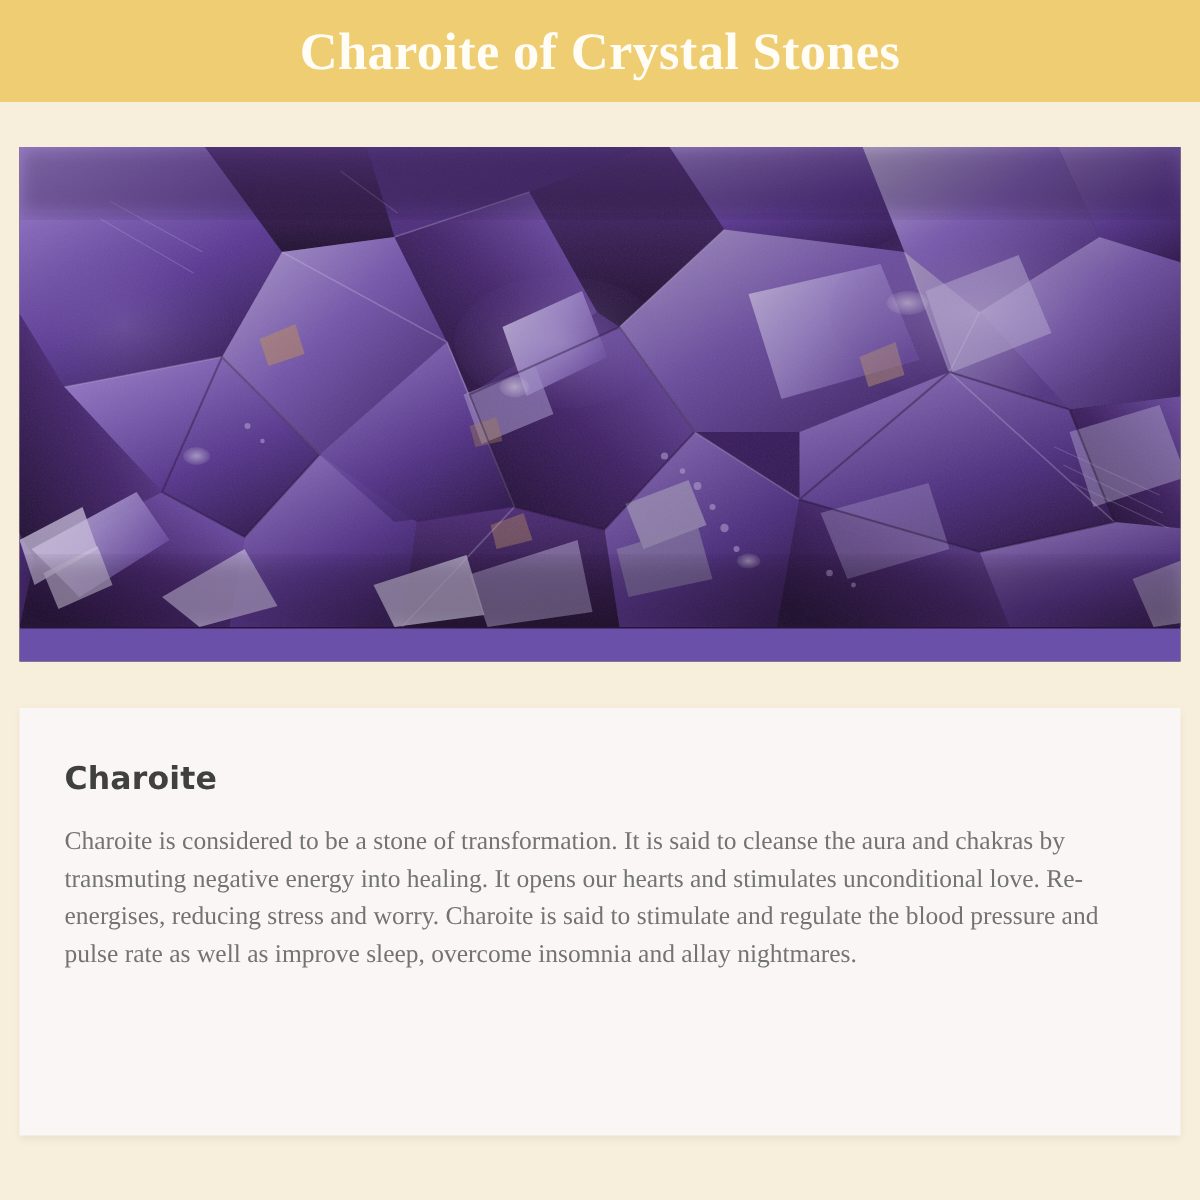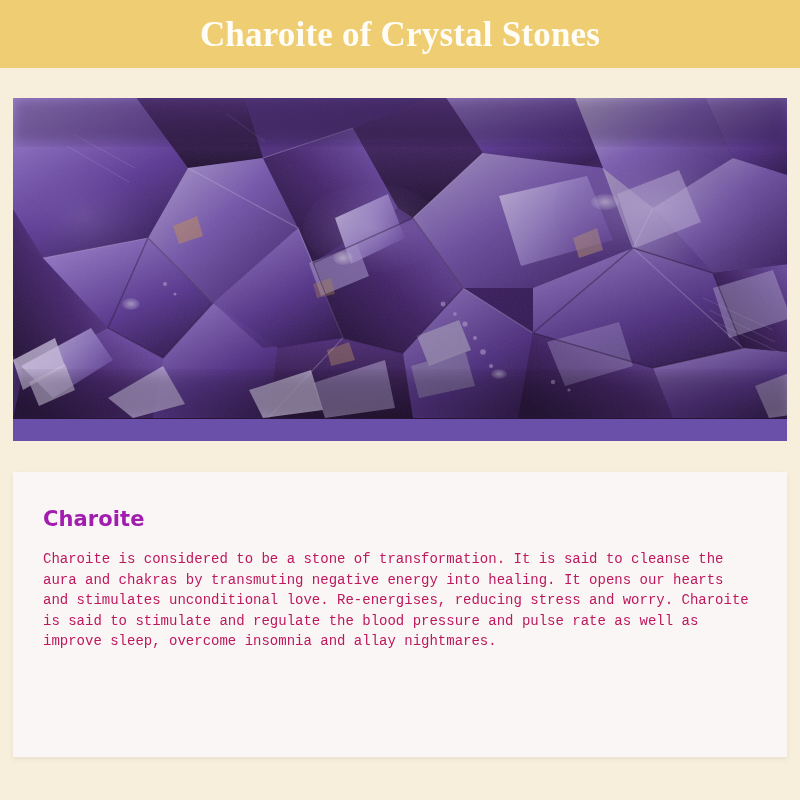--- a/index.html
+++ b/index.html
@@ -79,29 +79,29 @@
     background: #faf6f6;
     box-shadow: 0 2px 5px rgba(120, 100, 70, 0.10);
   }
   .card-inner {
     padding: 36px 30px 0 30px;
   }
   .stone-name {
     font-family: "DejaVu Sans", sans-serif;
     font-weight: bold;
     font-size: 21px;
-    color: #a21caf;
+    color: #404040;
     margin: 0 0 18px 0;
     letter-spacing: 0.1px;
     line-height: 1.1;
   }
   .stone-desc {
-    font-family: Liberation Mono, monospace;
-    font-size: 14px;
-    color: #be185d;
+    font-family: Liberation Serif, serif;
+    font-size: 17px;
+    color: #737373;
     line-height: 1.47;
     margin: 0;
     max-width: 752px;
     white-space: pre-line;
   }
 </style>
 </head>
 <body>
 
 <div class="page">

